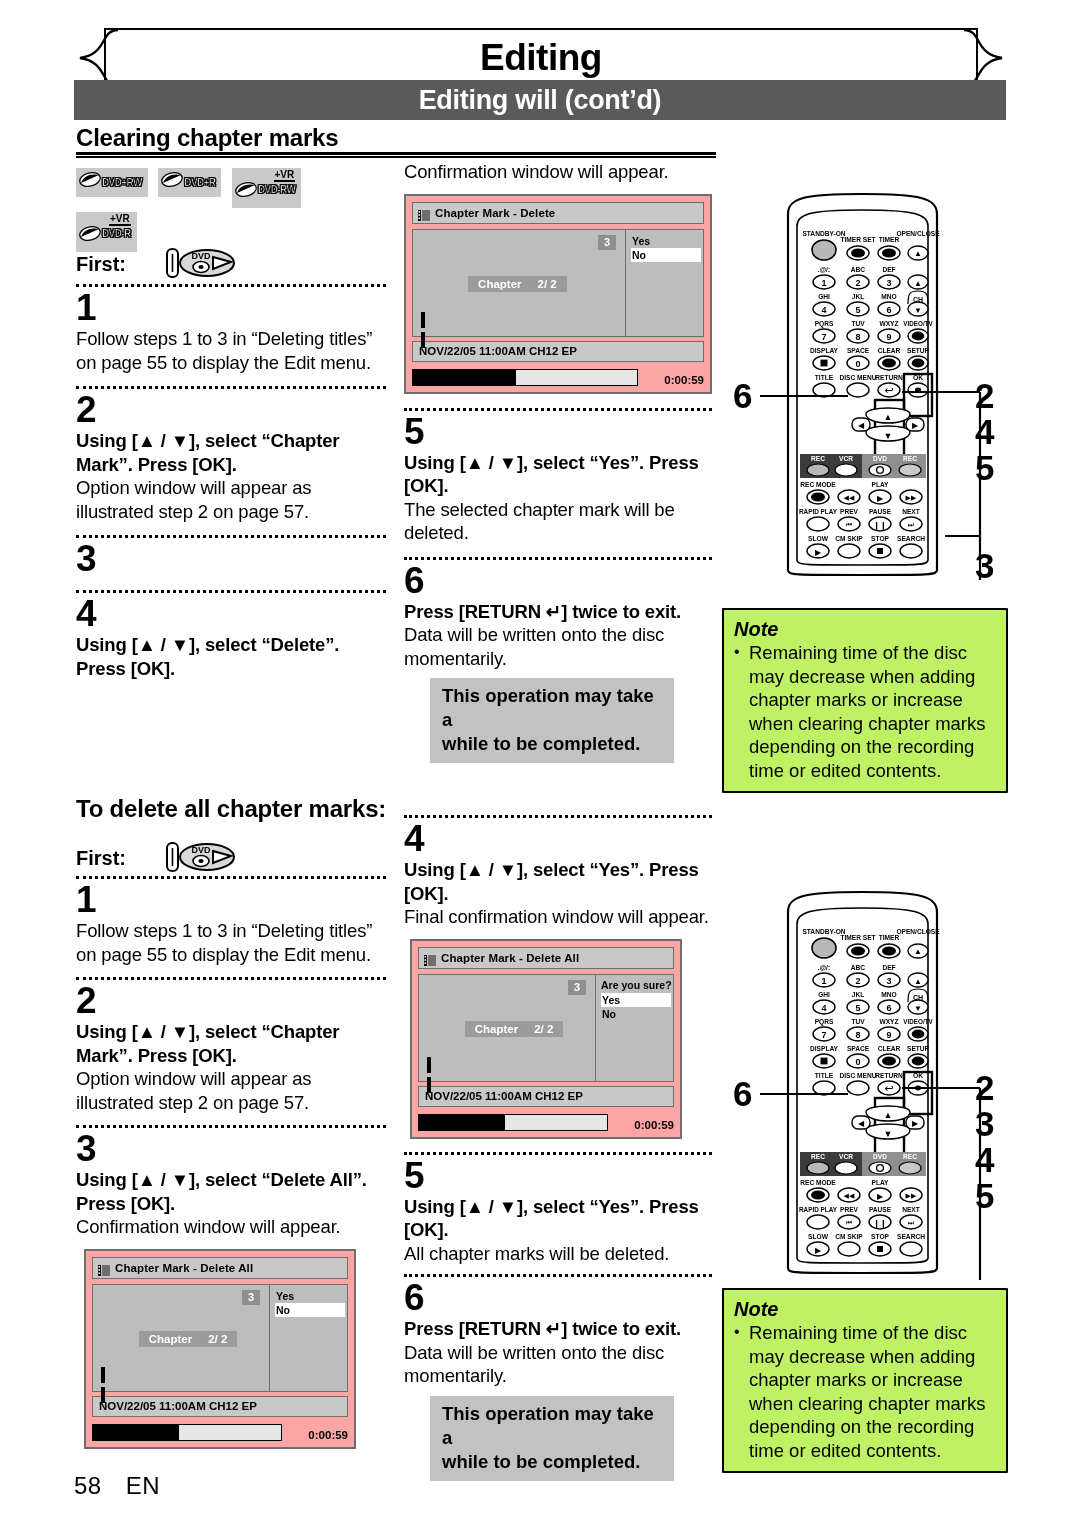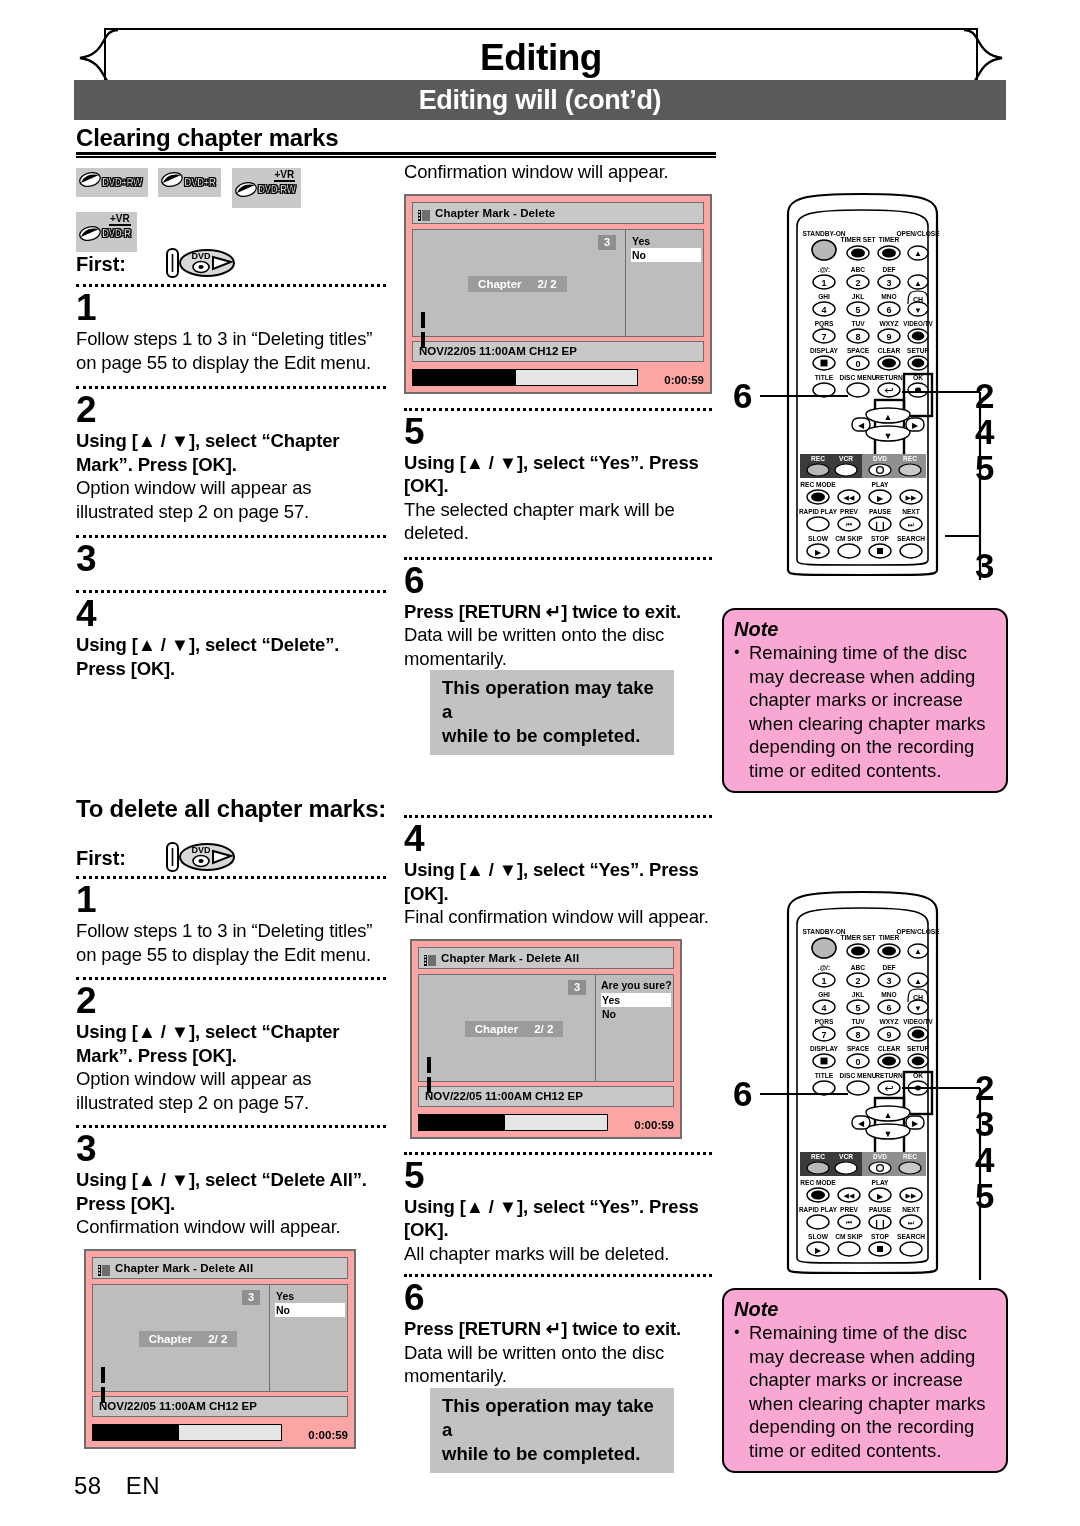--- a/index.html
+++ b/index.html
@@ -93,21 +93,21 @@
   .norm-l{ font-size:18.5px; font-weight:normal; line-height:23.5px; letter-spacing:-0.15px; }
 
   .col{ position:absolute; }
   .col-left{ left:76px; width:310px; }
   .col-mid { left:404px; width:308px; }
 
   .block{ margin-bottom:0; }
 
   
   .op-box{
-    background:#c2c2c2; padding:6px 10px 7px 12px; width:244px;
+    background:#c2c2c2; padding:6px 10px 7px 12px; margin-top:8px; width:244px;
   }
   .op-box div{ font-size:18.5px; font-weight:bold; line-height:24px; }
 
   
   .tv{
     border:2px solid #6e6e6e; background:#fca5a5; padding:6px;
     position:relative;
   }
   .tv .titlebar{
     border:1.5px solid #6e6e6e; background:#c8c8c8; height:22px;
@@ -147,22 +147,22 @@
     margin-top:4px; display:flex; align-items:flex-end; gap:6px; height:20px;
   }
   .tv .prog{
     flex:1; border:1.5px solid #000; background:#e6e6e6; height:17px; position:relative;
   }
   .tv .prog i{ position:absolute; left:0; top:0; bottom:0; width:46%; background:#000; }
   .tv .time{ font-size:11.5px; font-weight:bold; width:60px; text-align:right; }
 
   
   .notebox{
-    position:absolute; border:2.5px solid #000; border-radius:13px;
-    padding:7px 12px 9px 10px; background:#f9a8d4;
+    position:absolute; border:2.5px solid #000; border-radius:1px;
+    padding:7px 12px 9px 10px; background:#bef264;
   }
   .notebox .nt{ font-size:20px; font-weight:bold; font-style:italic; line-height:24px; }
   .notebox ul{ margin:0; padding:0; list-style:none; }
   .notebox li{
     font-size:18.5px; line-height:23.5px; padding-left:15px; position:relative;
   }
   .notebox li:before{
     content:"\2022"; position:absolute; left:0; top:-1px; font-size:16px;
   }
 

